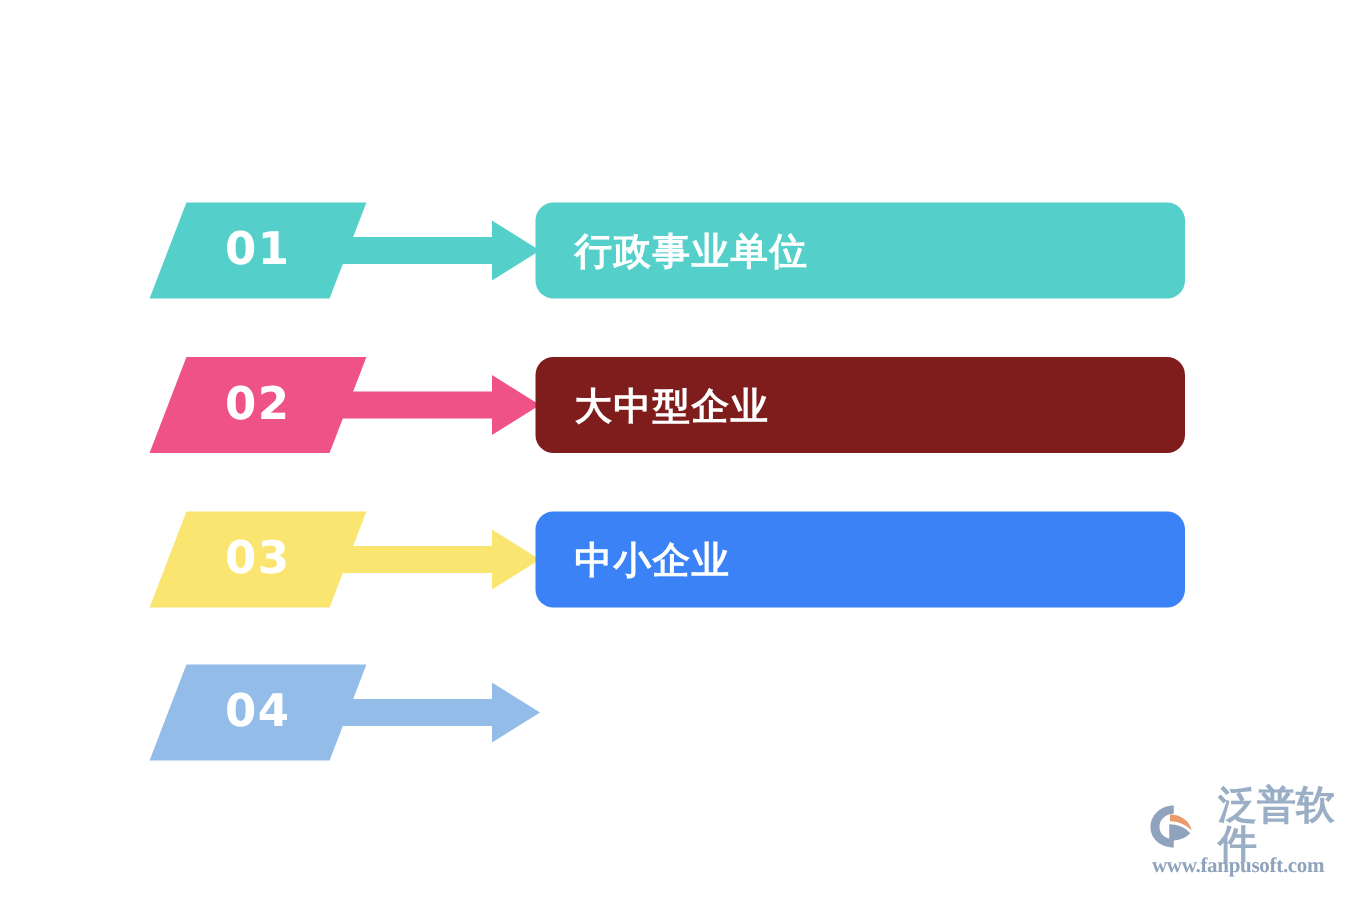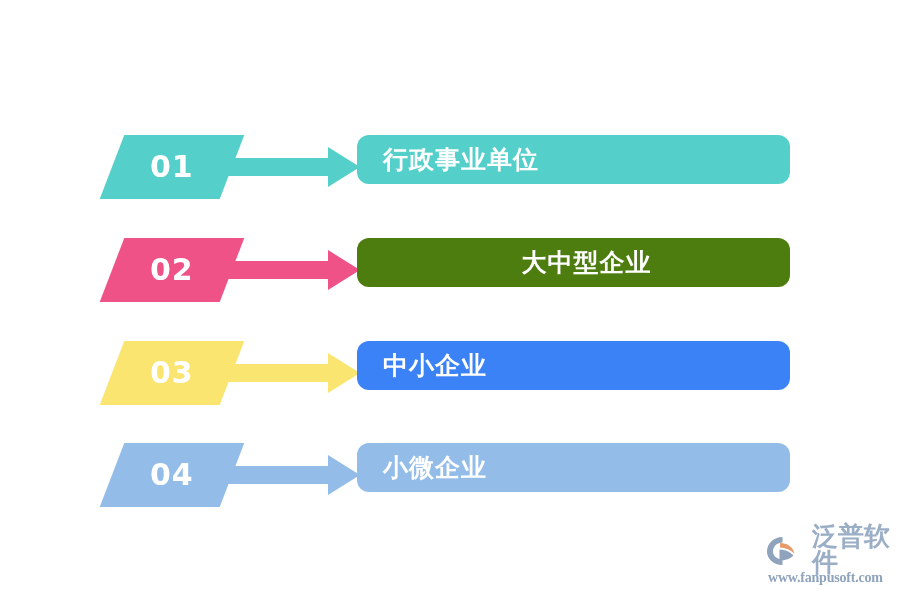--- a/index.html
+++ b/index.html
@@ -62,21 +62,21 @@
     height: 40px;
   }
   .arrow svg { display: block; width: 132px; height: 40px; }
 
   
   .bar {
     position: absolute;
     left: 357px;
     top: 0;
     width: 433px;
-    height: 49px;
+    height: 64px;
     border-radius: 12px;
     display: flex;
     align-items: center;
   }
   .bar-label {
     margin-left: 26px;
     color: #ffffff;
     font-size: 25px;
     font-weight: bold;
     letter-spacing: 1px;
@@ -144,21 +144,21 @@
 
   <div class="row" style="top: 238px;">
     <div class="badge" style="background: rgb(238, 82, 134);">
       <span class="badge-label">02</span>
     </div>
     <div class="arrow">
       <svg viewBox="0 0 132 40" xmlns="http://www.w3.org/2000/svg" aria-hidden="true">
         <path d="M0,11 L100,11 L100,0 L132,20 L100,40 L100,29 L0,29 Z" fill="#EE5286"></path>
       </svg>
     </div>
-    <div class="bar" style="background: #4d7c0f; justify-content: center;">
+    <div class="bar" style="background: #7f1d1d;">
       <span class="bar-label">大中型企业</span>
     </div>
   </div>
 
   <div class="row" style="top: 341px;">
     <div class="badge" style="background: rgb(250, 229, 113);">
       <span class="badge-label">03</span>
     </div>
     <div class="arrow">
       <svg viewBox="0 0 132 40" xmlns="http://www.w3.org/2000/svg" aria-hidden="true">
@@ -171,23 +171,20 @@
   </div>
 
   <div class="row" style="top: 443px;">
     <div class="badge" style="background: rgb(147, 189, 232);">
       <span class="badge-label">04</span>
     </div>
     <div class="arrow">
       <svg viewBox="0 0 132 40" xmlns="http://www.w3.org/2000/svg" aria-hidden="true">
         <path d="M0,11 L100,11 L100,0 L132,20 L100,40 L100,29 L0,29 Z" fill="#93BDE8"></path>
       </svg>
-    </div>
-    <div class="bar" style="background: rgb(147, 189, 232);">
-      <span class="bar-label">小微企业</span>
     </div>
   </div>
 
 </div>
 
 <div id="watermark">
   <div class="logo-top">
     <span class="logo-mark">
       <svg viewBox="0 0 32 30" xmlns="http://www.w3.org/2000/svg" aria-hidden="true">
         <path d="M16.5,1 C7.5,1 1,7.5 1,15.5 C1,23 7.5,29 16.5,29 L16.5,23.5 C11,23.5 7,20 7,15.3 C7,10.5 11,6.5 16.5,6.5 Z" fill="#8fa3bd"></path>

